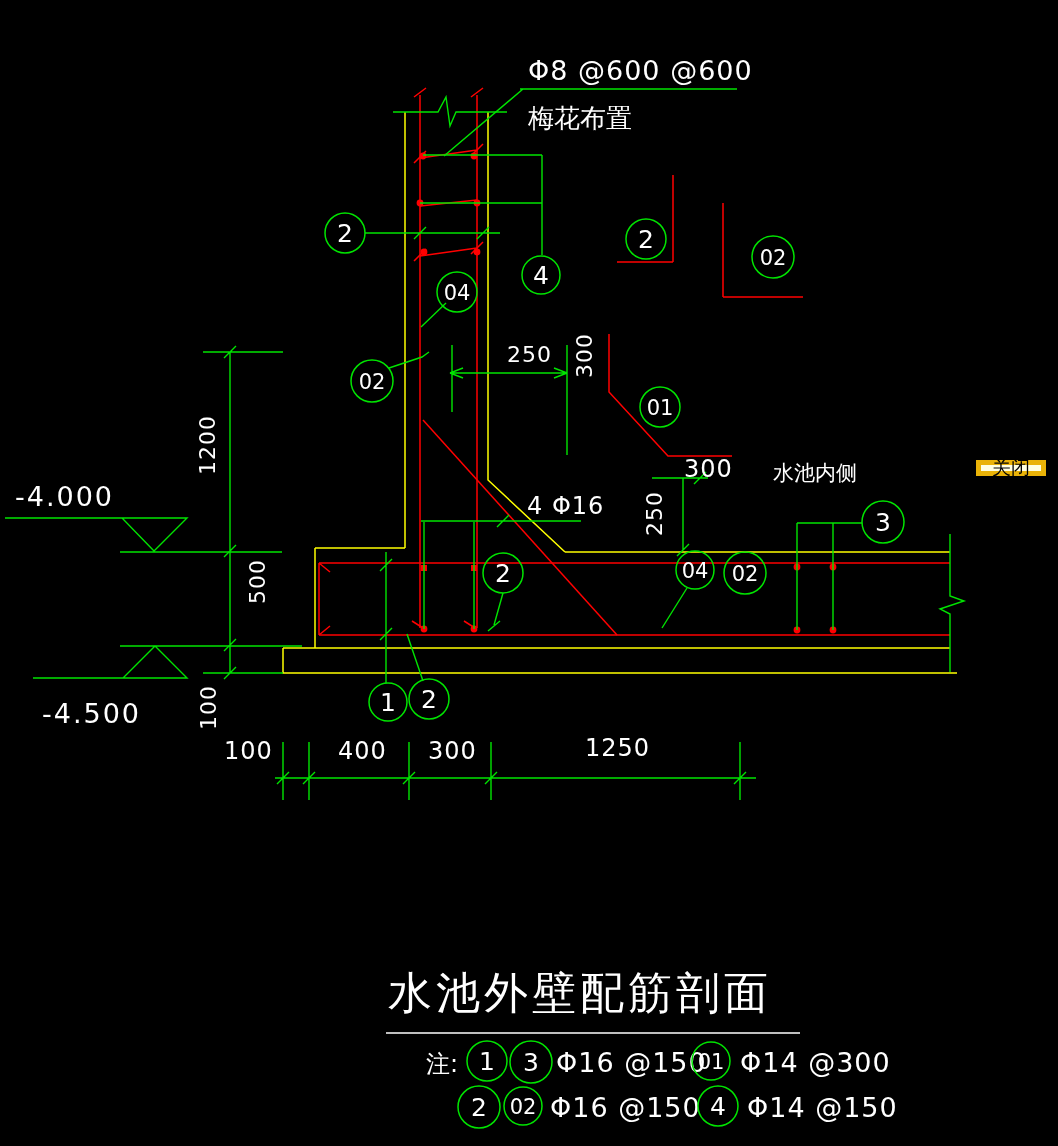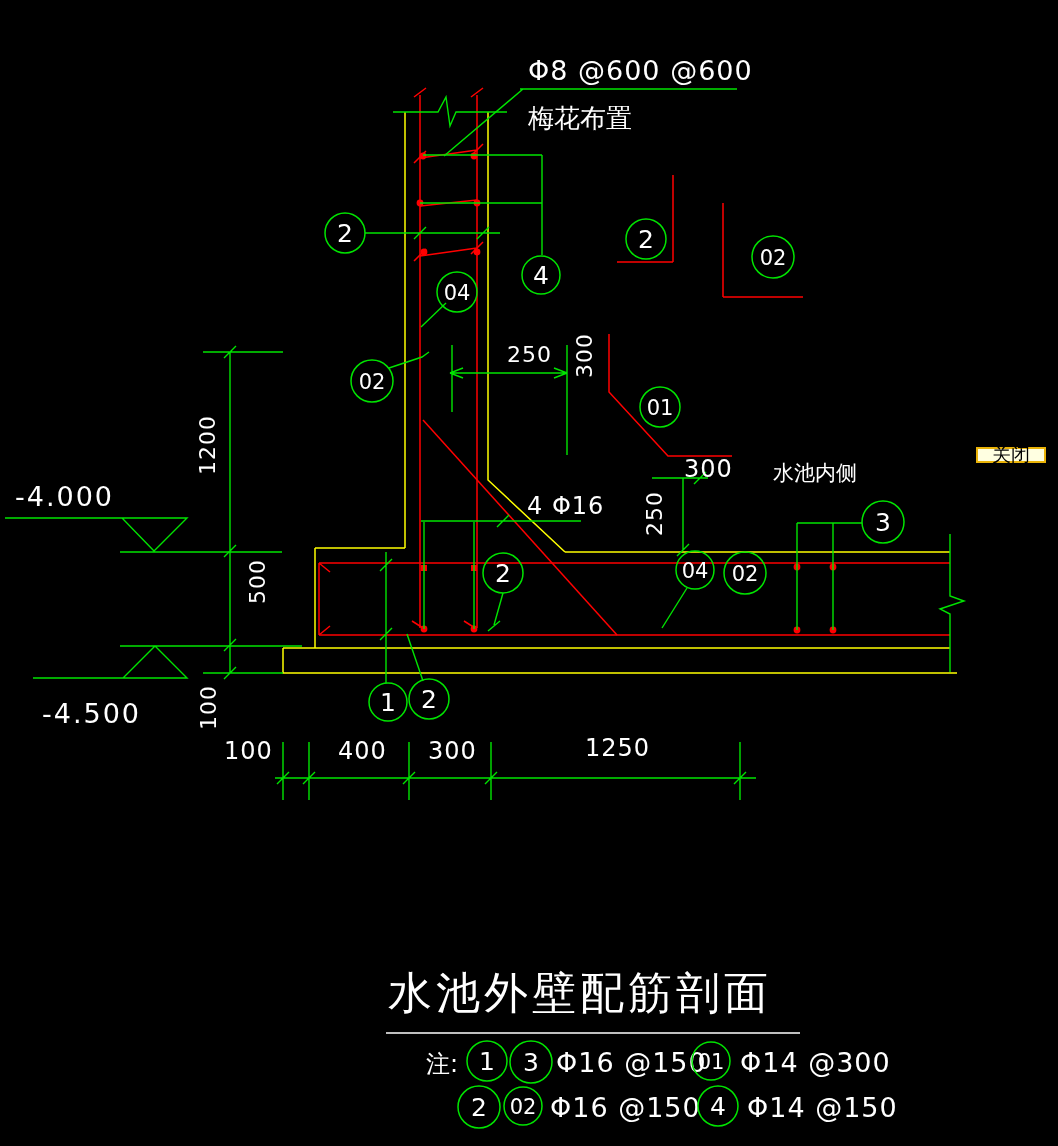--- a/index.html
+++ b/index.html
@@ -11,22 +11,22 @@
   .yel{stroke:#ffff00;stroke-width:1.5;fill:none;}
   .red{stroke:#ff0000;stroke-width:1.5;fill:none;}
   .reddot{fill:#ff0000;stroke:none;}
   .callout{stroke:#00e400;stroke-width:1.5;fill:none;}
   .dimtxt{font-size:22px;letter-spacing:1px;}
   .dimtxt2{font-size:24px;letter-spacing:1px;}
   .lvltxt{font-size:27px;letter-spacing:2px;}
   .cnum{font-size:25px;text-anchor:middle;}
   .cnum2{font-size:21px;text-anchor:middle;}
   .whiteline{stroke:#ffffff;stroke-width:1.6;}
-  .close-btn{position:absolute;left:976px;top:447px;width:70px;height:16px;
-     background:#ffffe1;border:2px solid #eab308;color:#000;font-size:19px;
+  .close-btn{position:absolute;left:976px;top:460px;width:70px;height:16px;
+     background:#ffffe1;border:5px solid #eab308;color:#000;font-size:19px;
      display:flex;align-items:center;justify-content:center;
      font-family:"DejaVu Sans",sans-serif;cursor:pointer;box-sizing:border-box;}
 </style>
 </head>
 <body>
 
 <div class="stage">
 <svg width="1058" height="1146" viewBox="0 0 1058 1146">
 
   <g>

